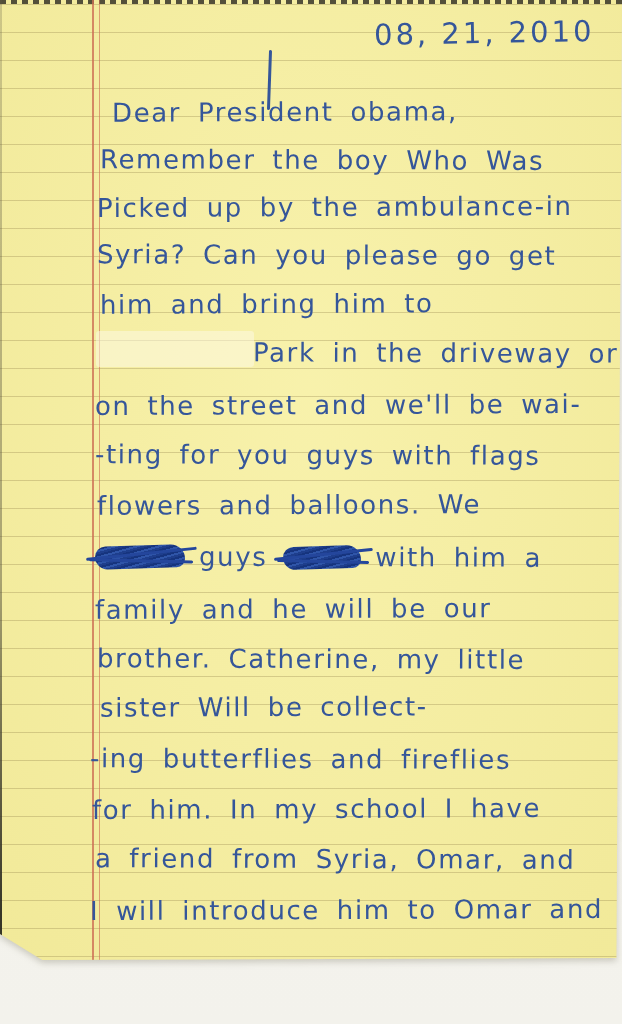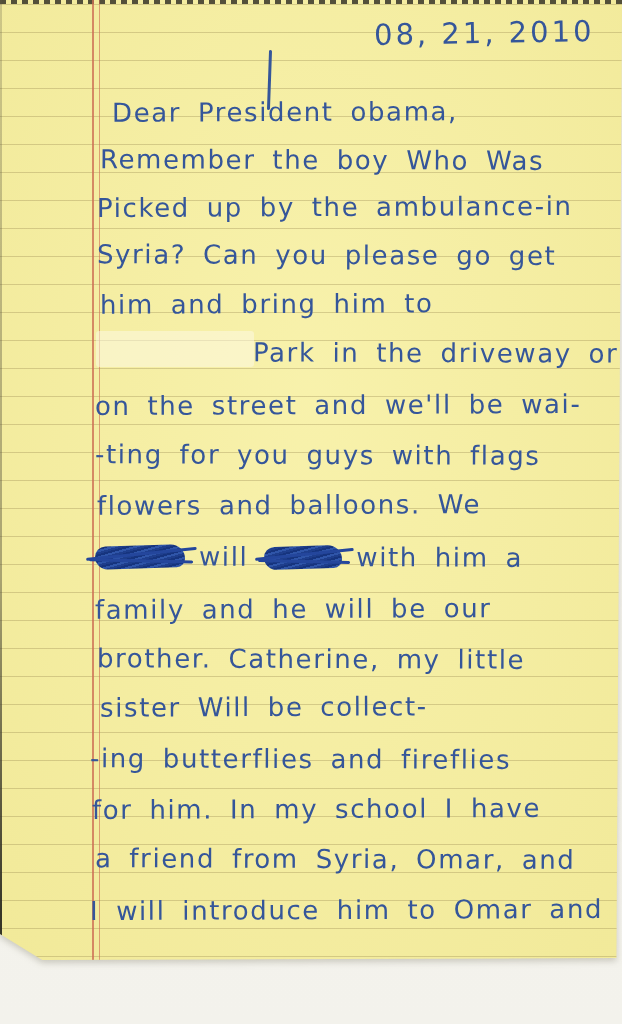--- a/index.html
+++ b/index.html
@@ -157,21 +157,21 @@
       <div class="line" style="top:143px; left:100px;">Remember the boy Who Was</div>
       <div class="line" style="top:190px; left:97px;">Picked up by the ambulance-in</div>
       <div class="line" style="top:238px; left:97px;">Syria? Can you please go get</div>
       <div class="line" style="top:287px; left:100px;">him and bring him to</div>
       <div class="line" style="top:336px; left:253px;">Park in the driveway or</div>
       <div class="line" style="top:388px; left:95px;">on the street and we'll be wai-</div>
       <div class="line" style="top:438px; left:95px;">-ting for you guys with flags</div>
       <div class="line" style="top:488px; left:97px;">flowers and balloons. We</div>
 
       <div class="line" style="top:540px; left:95px;">
-        <span class="scribble s1"></span><span>will</span><span class="scribble s2"></span><span>with him a</span>
+        <span class="scribble s1"></span><span>guys</span><span class="scribble s2"></span><span>with him a</span>
       </div>
 
       <div class="line" style="top:592px; left:95px;">family and he will be our</div>
       <div class="line" style="top:642px; left:97px;">brother. Catherine, my little</div>
       <div class="line" style="top:690px; left:100px;">sister Will be collect-</div>
       <div class="line" style="top:742px; left:90px;">-ing butterflies and fireflies</div>
       <div class="line" style="top:792px; left:92px;">for him. In my school I have</div>
       <div class="line" style="top:842px; left:95px;">a friend from Syria, Omar, and</div>
       <div class="line" style="top:893px; left:90px;">I will introduce him to Omar and</div>
 

